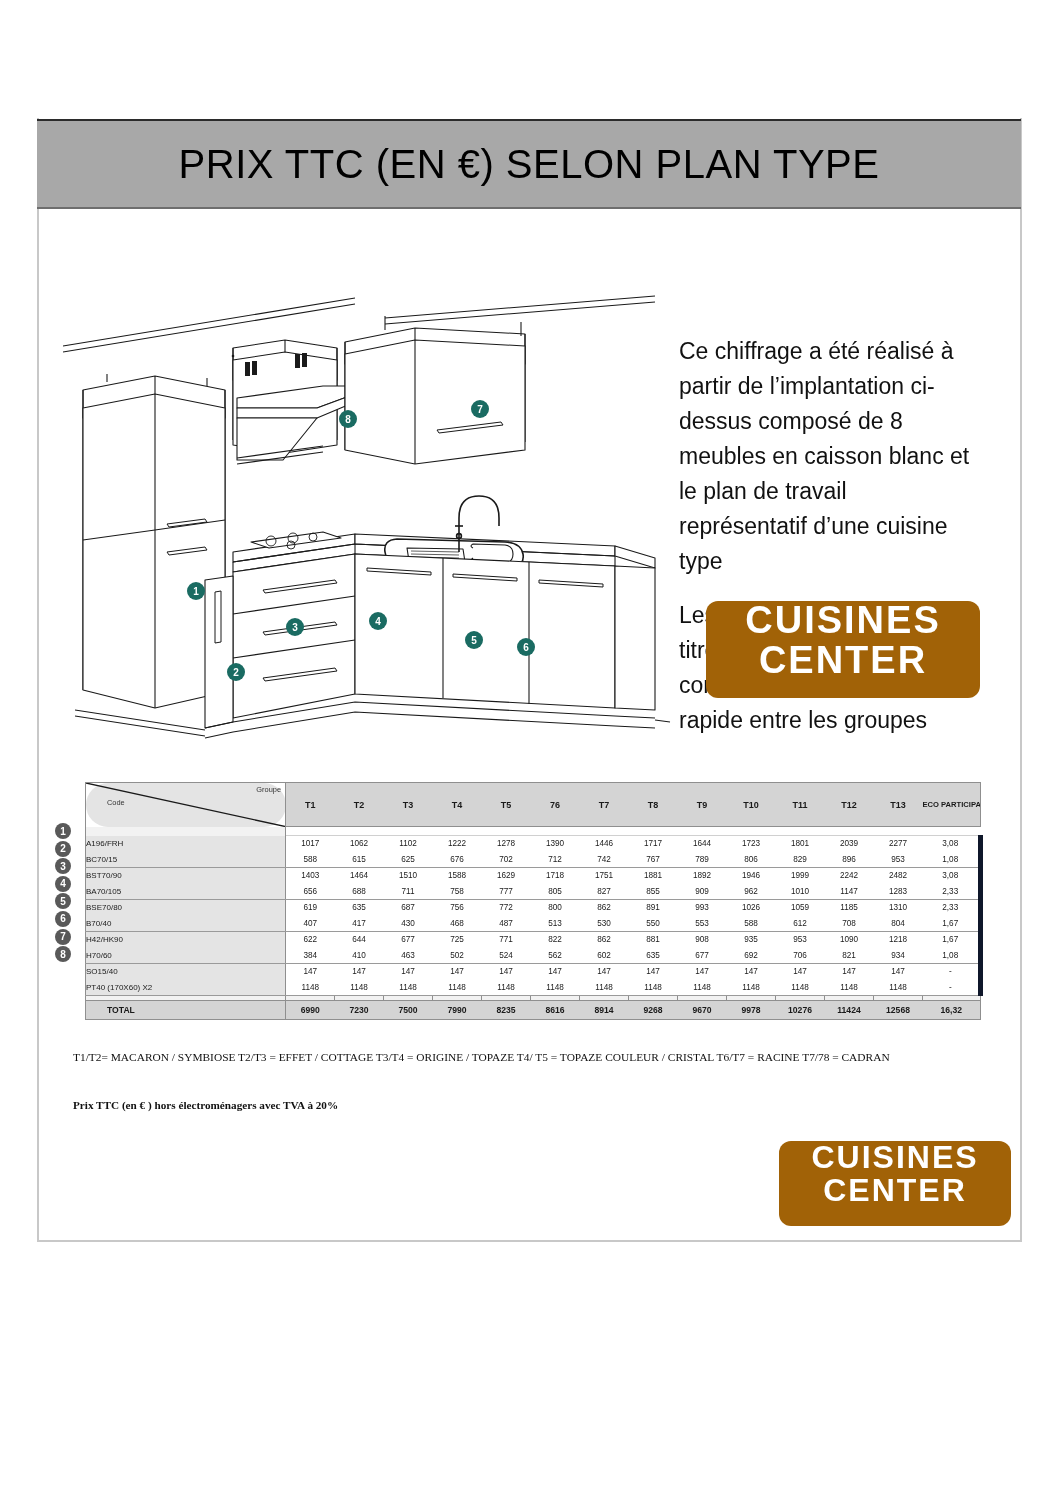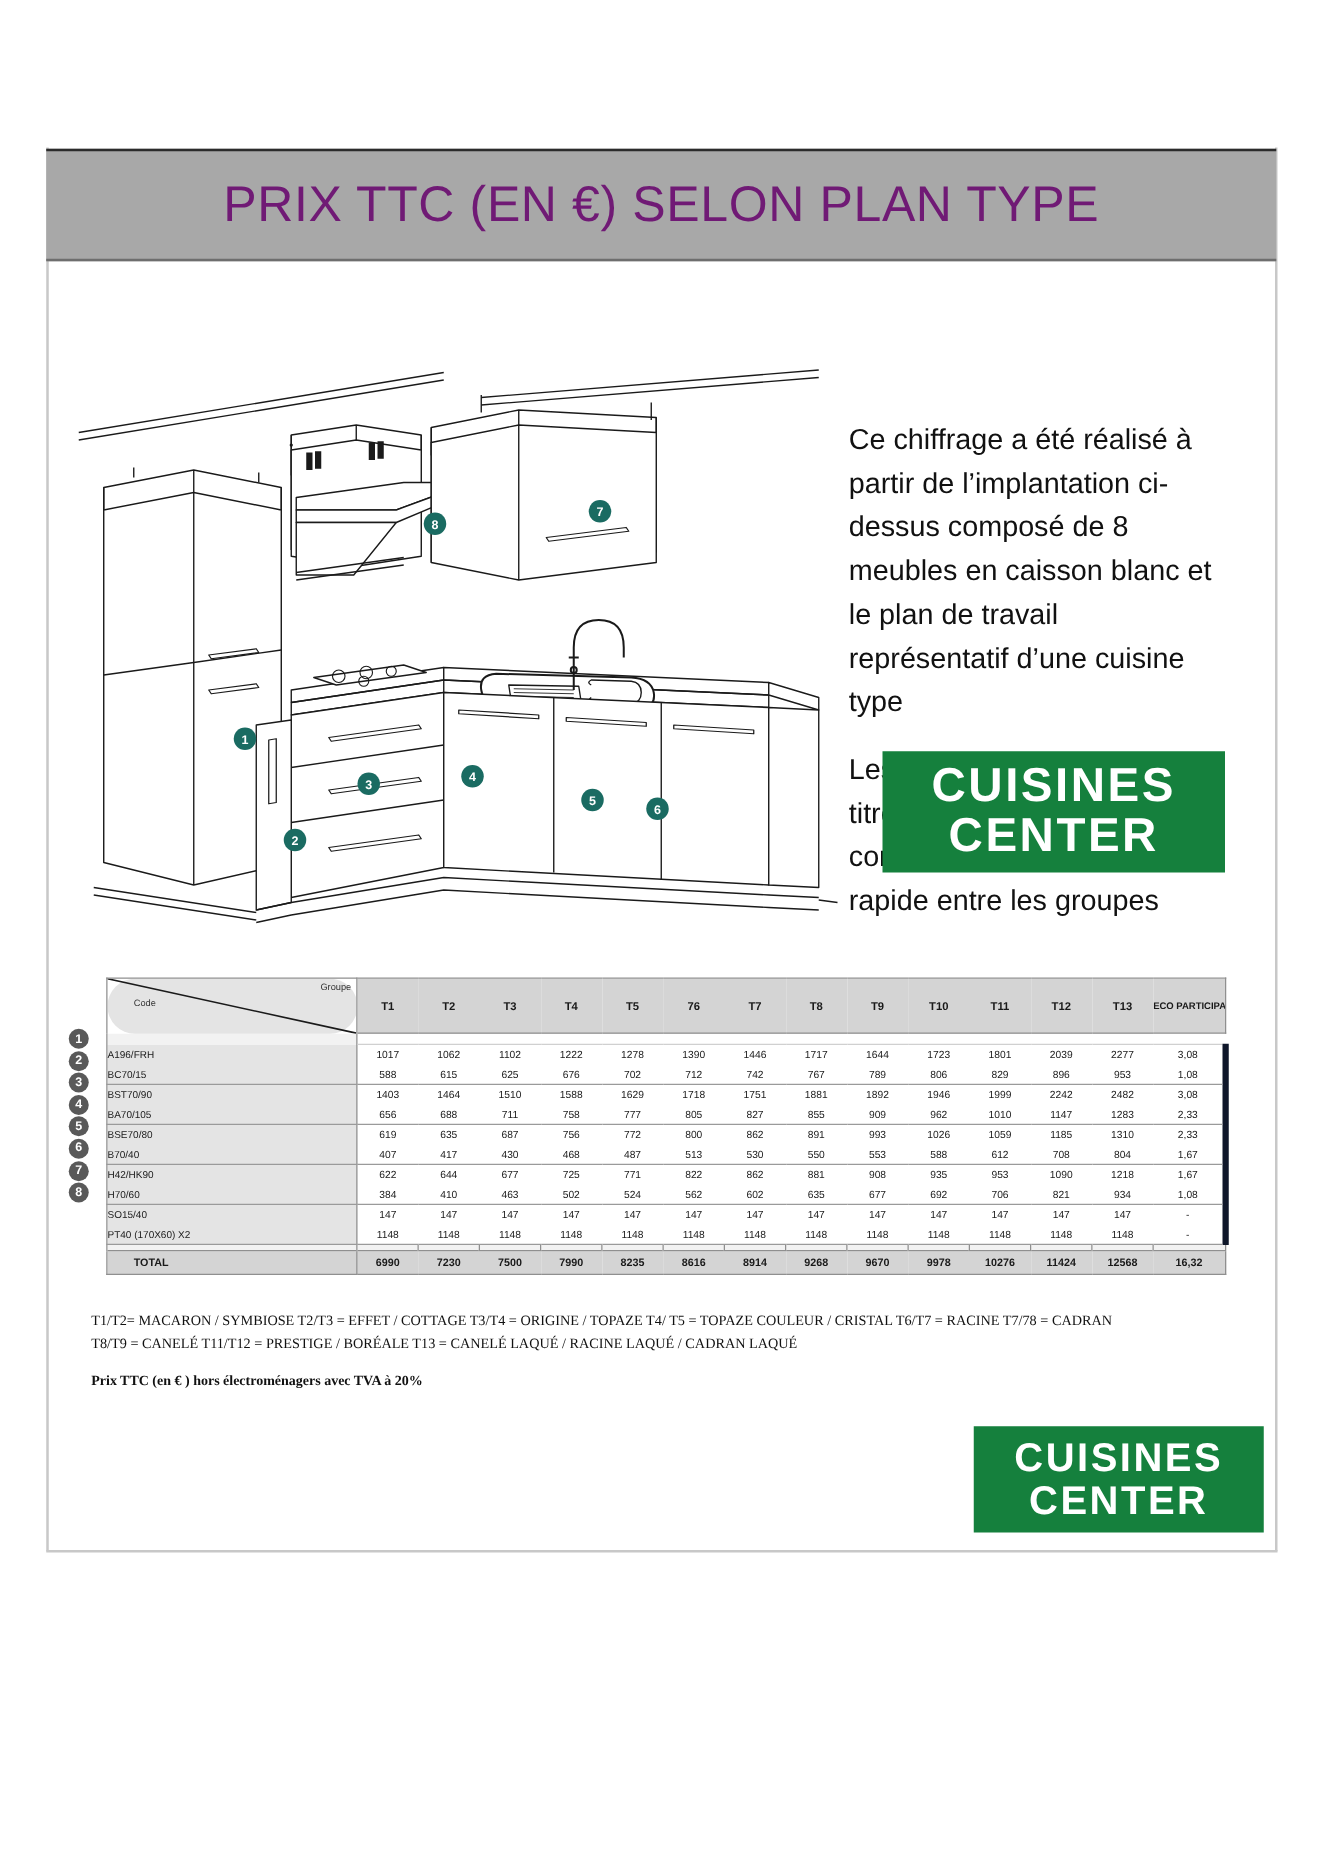--- a/index.html
+++ b/index.html
@@ -27,44 +27,44 @@
     position: absolute;
     left: 37px; top: 119px; width: 984px; height: 90px;
     background: #a8a8a8;
     border-top: 2px solid #2b2b2b;
     border-bottom: 2px solid #6e6e6e;
     display: flex; align-items: center; justify-content: center;
   }
   .title-text {
     font-size: 40px;
     letter-spacing: 0.5px;
-    color: #701a75;
+    color: #000000;
     font-weight: 400;
     font-family: "Liberation Sans", sans-serif;
     white-space: nowrap;
   }
 
   
   .illustration { position: absolute; left: 55px; top: 290px; width: 620px; height: 470px; }
   .illustration svg { display:block; }
 
   
   .intro-block {
     position: absolute; left: 679px; top: 334px; width: 300px;
     font-size: 23px; line-height: 1.52; color: #111; font-weight: 400;
   }
   .intro-block p { margin: 0 0 19px 0; }
   .intro-block p:last-child { margin-bottom: 0; }
 
   
   .logo-box {
     position: absolute;
-    background: #15803d;
+    background: #a16207;
     display: flex; flex-direction: column;
-    align-items: center; justify-content: center;
+    align-items: center; justify-content: flex-start; border-radius: 12px;
   }
   .logo-box .l1, .logo-box .l2 {
     color: #ffffff; font-weight: bold;
     font-family: "Liberation Sans", sans-serif;
     letter-spacing: 2px; line-height: 1.04;
   }
   .logo-top  { left: 706px; top: 601px;  width: 274px; height: 97px; }
   .logo-top .l1 { font-size: 38px; }
   .logo-top .l2 { font-size: 38px; }
   .logo-bottom { left: 779px; top: 1141px; width: 232px; height: 85px; }
@@ -630,21 +630,20 @@
             <td class="num">11424</td>
             <td class="num">12568</td>
             <td class="num last">16,32</td>
           </tr>
         </tbody>
     </table>
   </div>
 
   <div class="legend">
     <div class="row1">T1/T2= MACARON / SYMBIOSE     T2/T3 = EFFET / COTTAGE     T3/T4 = ORIGINE / TOPAZE     T4/ T5 = TOPAZE COULEUR / CRISTAL   T6/T7 = RACINE  T7/78 = CADRAN</div>
-    <div class="row2">T8/T9 = CANELÉ   T11/T12  = PRESTIGE / BORÉALE        T13 = CANELÉ LAQUÉ / RACINE LAQUÉ / CADRAN LAQUÉ</div>
   </div>
   <div class="footnote">Prix TTC (en € ) hors électroménagers avec TVA à 20%</div>
 
   <div class="logo-box logo-bottom">
     <div class="l1">CUISINES</div>
     <div class="l2">CENTER</div>
   </div>
 
 </div>
 

